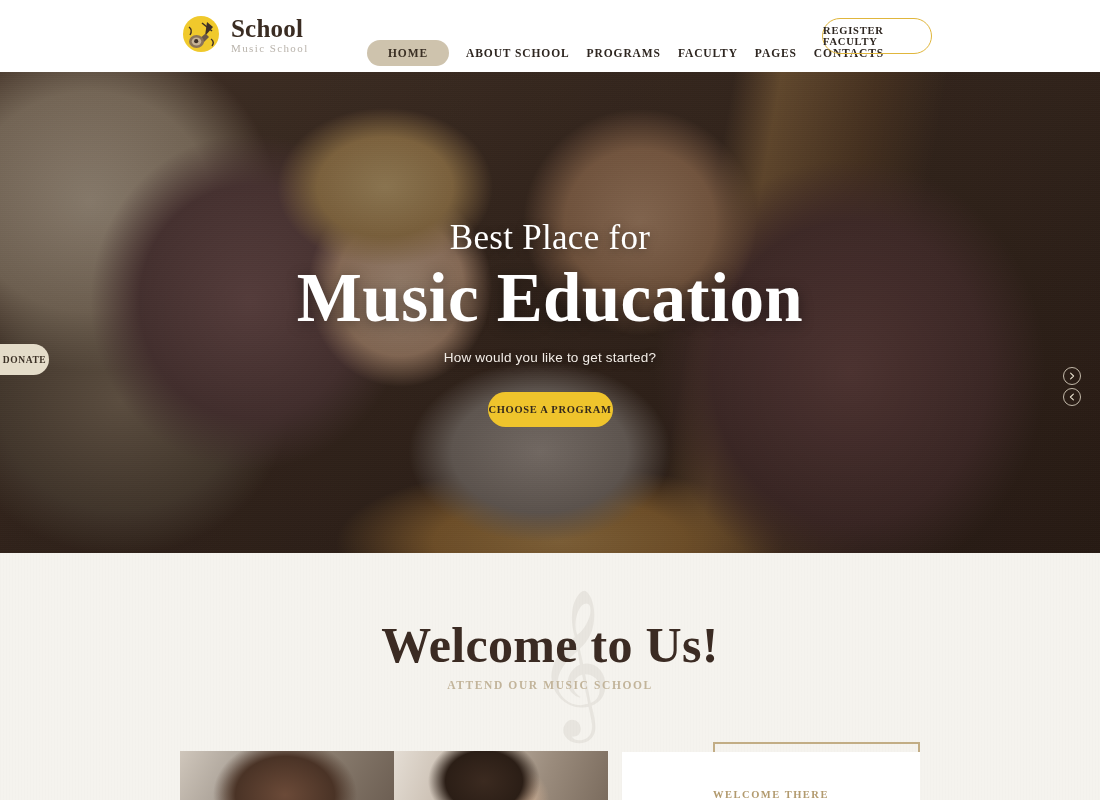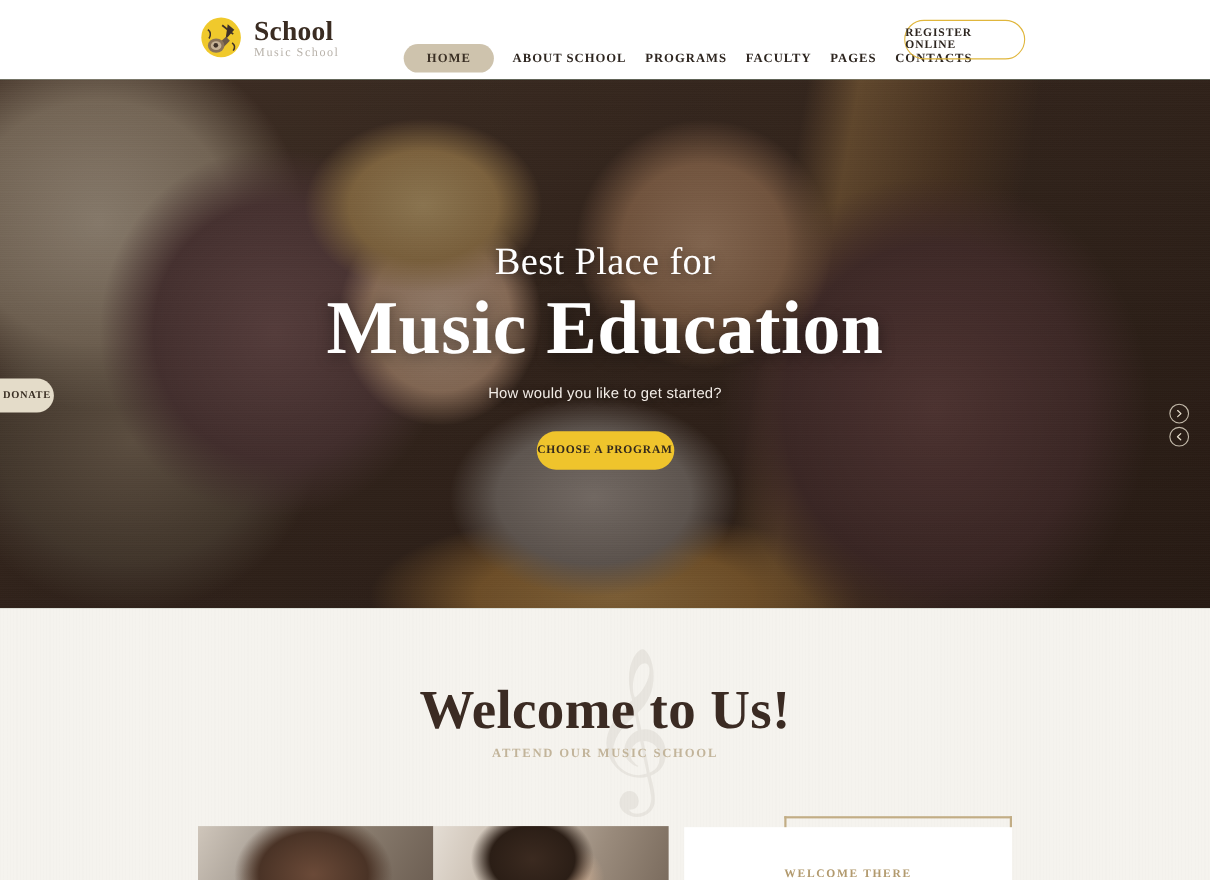--- a/index.html
+++ b/index.html
@@ -104,21 +104,21 @@
     cursor: pointer;
   }
 
   
   .hero {
     position: absolute;
     top: 72px; left: 0;
     width: 1100px;
     height: 481px;
     overflow: hidden;
-    background: #14532d;
+    background: #701a75;
   }
   .hero-photo {
     position: absolute;
     inset: 0;
     background:
       
       linear-gradient(to bottom, rgba(45,30,22,.42), rgba(35,22,16,.52)),
       
       radial-gradient(ellipse 150px 110px at 385px 115px, #d6b97e 0%, #b9965c 45%, rgba(150,115,70,0) 72%),
       
@@ -374,21 +374,21 @@
 
     <nav class="nav">
       <div class="nav-item active">HOME</div>
       <div class="nav-item">ABOUT SCHOOL</div>
       <div class="nav-item">PROGRAMS</div>
       <div class="nav-item">FACULTY</div>
       <div class="nav-item">PAGES</div>
       <div class="nav-item">CONTACTS</div>
     </nav>
 
-    <div class="register-btn">REGISTER ONLINE</div>
+    <div class="register-btn">REGISTER FACULTY</div>
   </div>
 
   <div class="hero">
     <div class="hero-photo"></div>
     <div class="hero-grain"></div>
 
     <div class="hero-content">
       <div class="hero-pretitle">Best Place for</div>
       <div class="hero-title">Music Education</div>
       <div class="hero-sub">How would you like to get started?</div>

